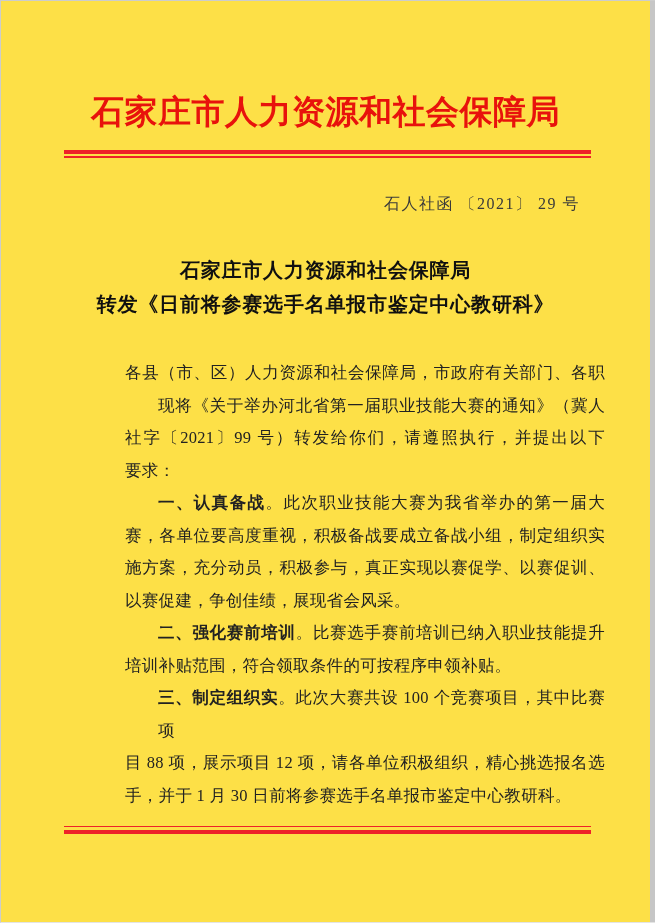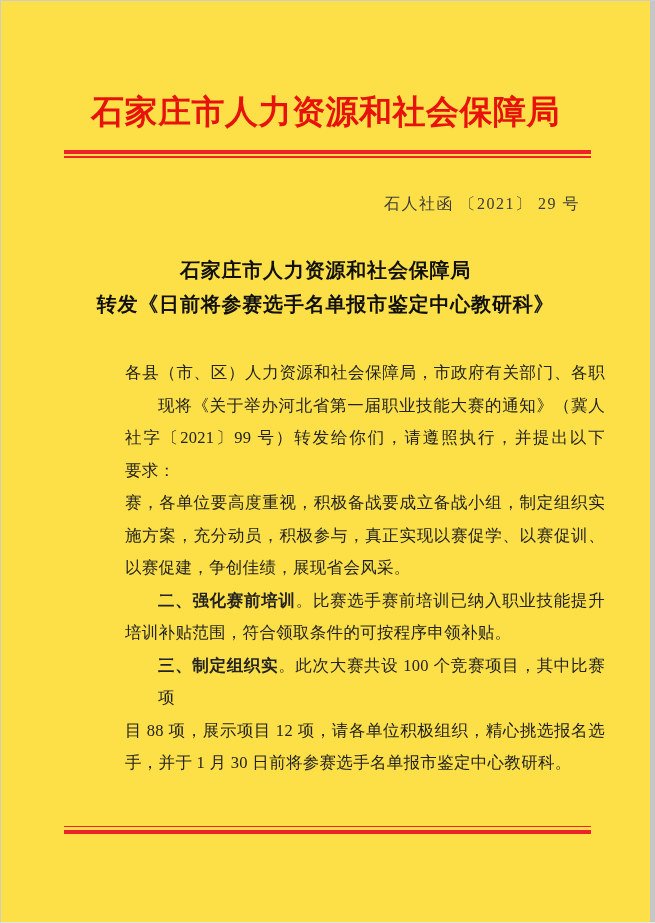--- a/index.html
+++ b/index.html
@@ -99,20 +99,21 @@
   <div class="doc-title">
     <div>石家庄市人力资源和社会保障局</div>
     <div>转发《日前将参赛选手名单报市鉴定中心教研科》</div>
   </div>
 
   <div class="body-text">
       <div class="line fill">各县（市、区）人力资源和社会保障局，市政府有关部门、各职</div>
       <div class="line indent fill">现将《关于举办河北省第一届职业技能大赛的通知》（冀人</div>
       <div class="line fill">社字〔2021〕99 号）转发给你们，请遵照执行，并提出以下</div>
       <div class="line">要求：</div>
+      <div class="line indent fill"><b>一、认真备战</b>。此次职业技能大赛为我省举办的第一届大</div>
       <div class="line fill">赛，各单位要高度重视，积极备战要成立备战小组，制定组织实</div>
       <div class="line fill">施方案，充分动员，积极参与，真正实现以赛促学、以赛促训、</div>
       <div class="line">以赛促建，争创佳绩，展现省会风采。</div>
       <div class="line indent fill"><b>二、强化赛前培训</b>。比赛选手赛前培训已纳入职业技能提升</div>
       <div class="line">培训补贴范围，符合领取条件的可按程序申领补贴。</div>
       <div class="line indent fill"><b>三、制定组织实</b>。此次大赛共设 100 个竞赛项目，其中比赛项</div>
       <div class="line fill">目 88 项，展示项目 12 项，请各单位积极组织，精心挑选报名选</div>
       <div class="line">手，并于 1 月 30 日前将参赛选手名单报市鉴定中心教研科。</div>
     </div>
 

